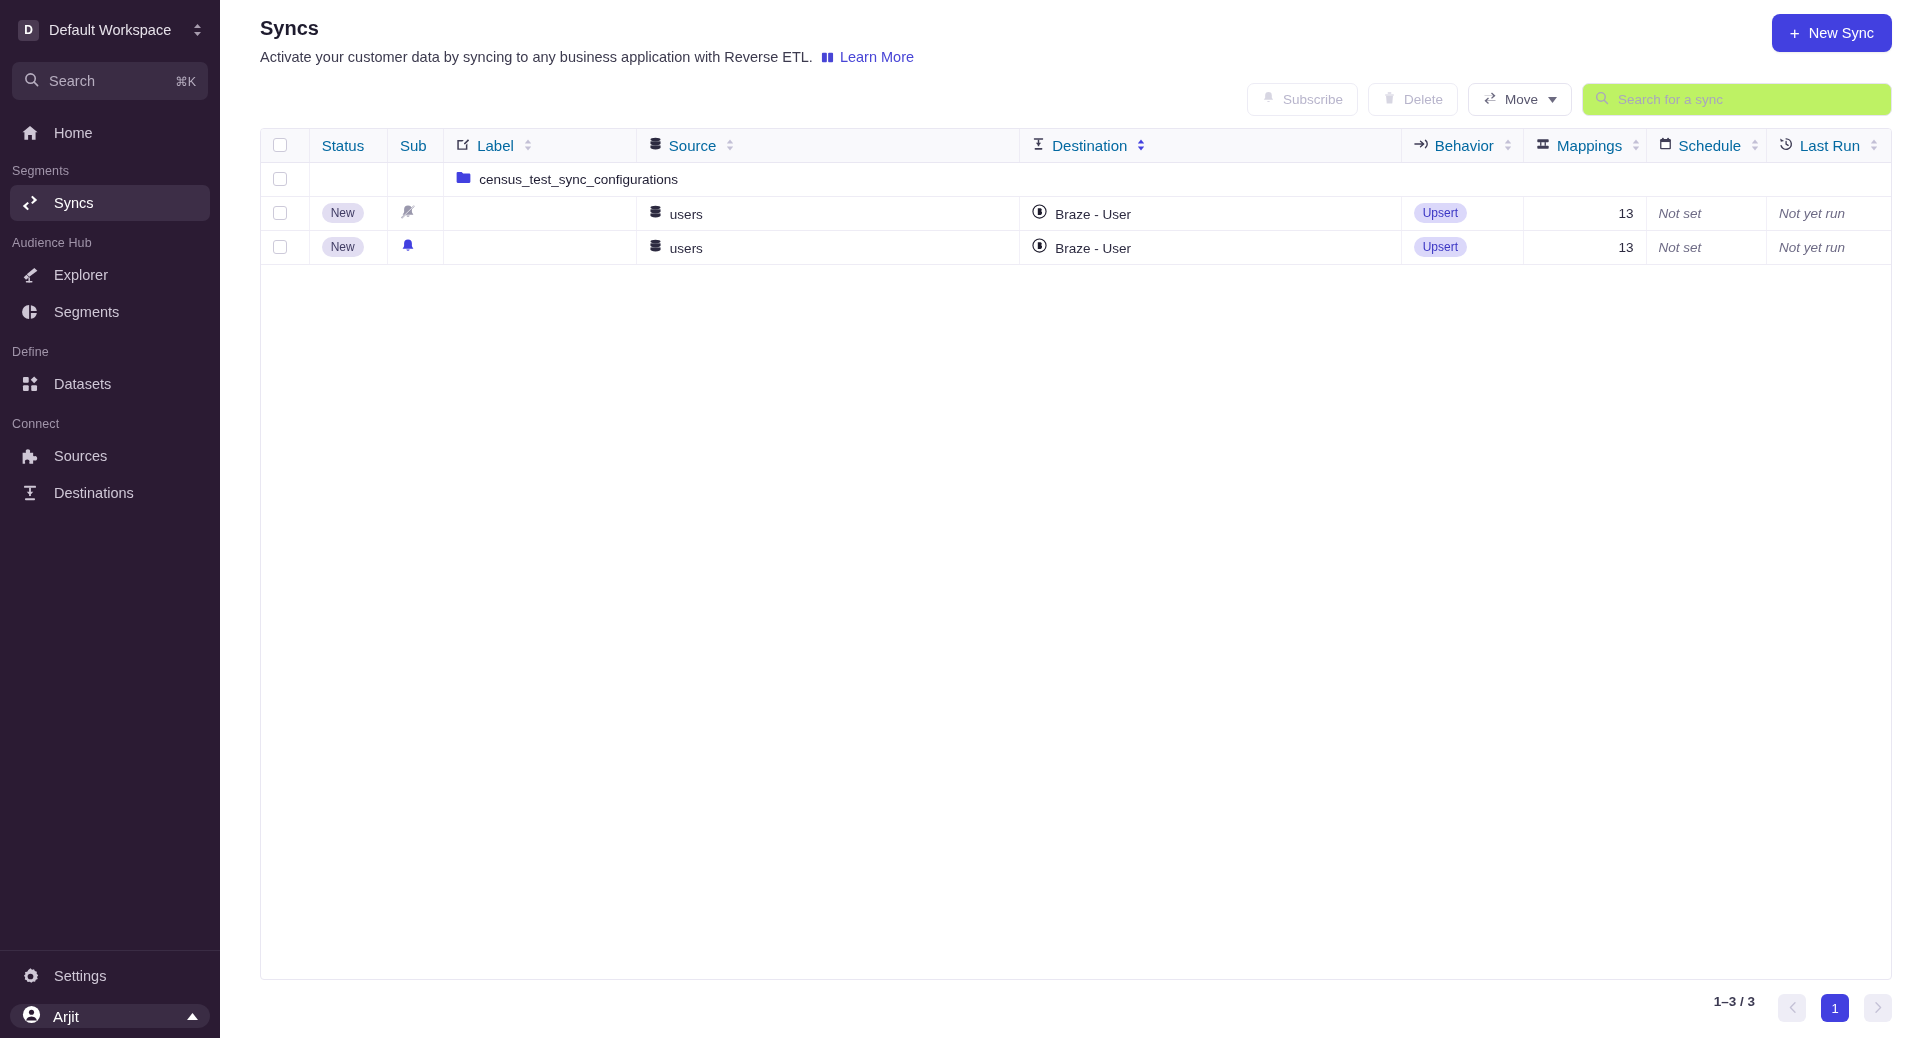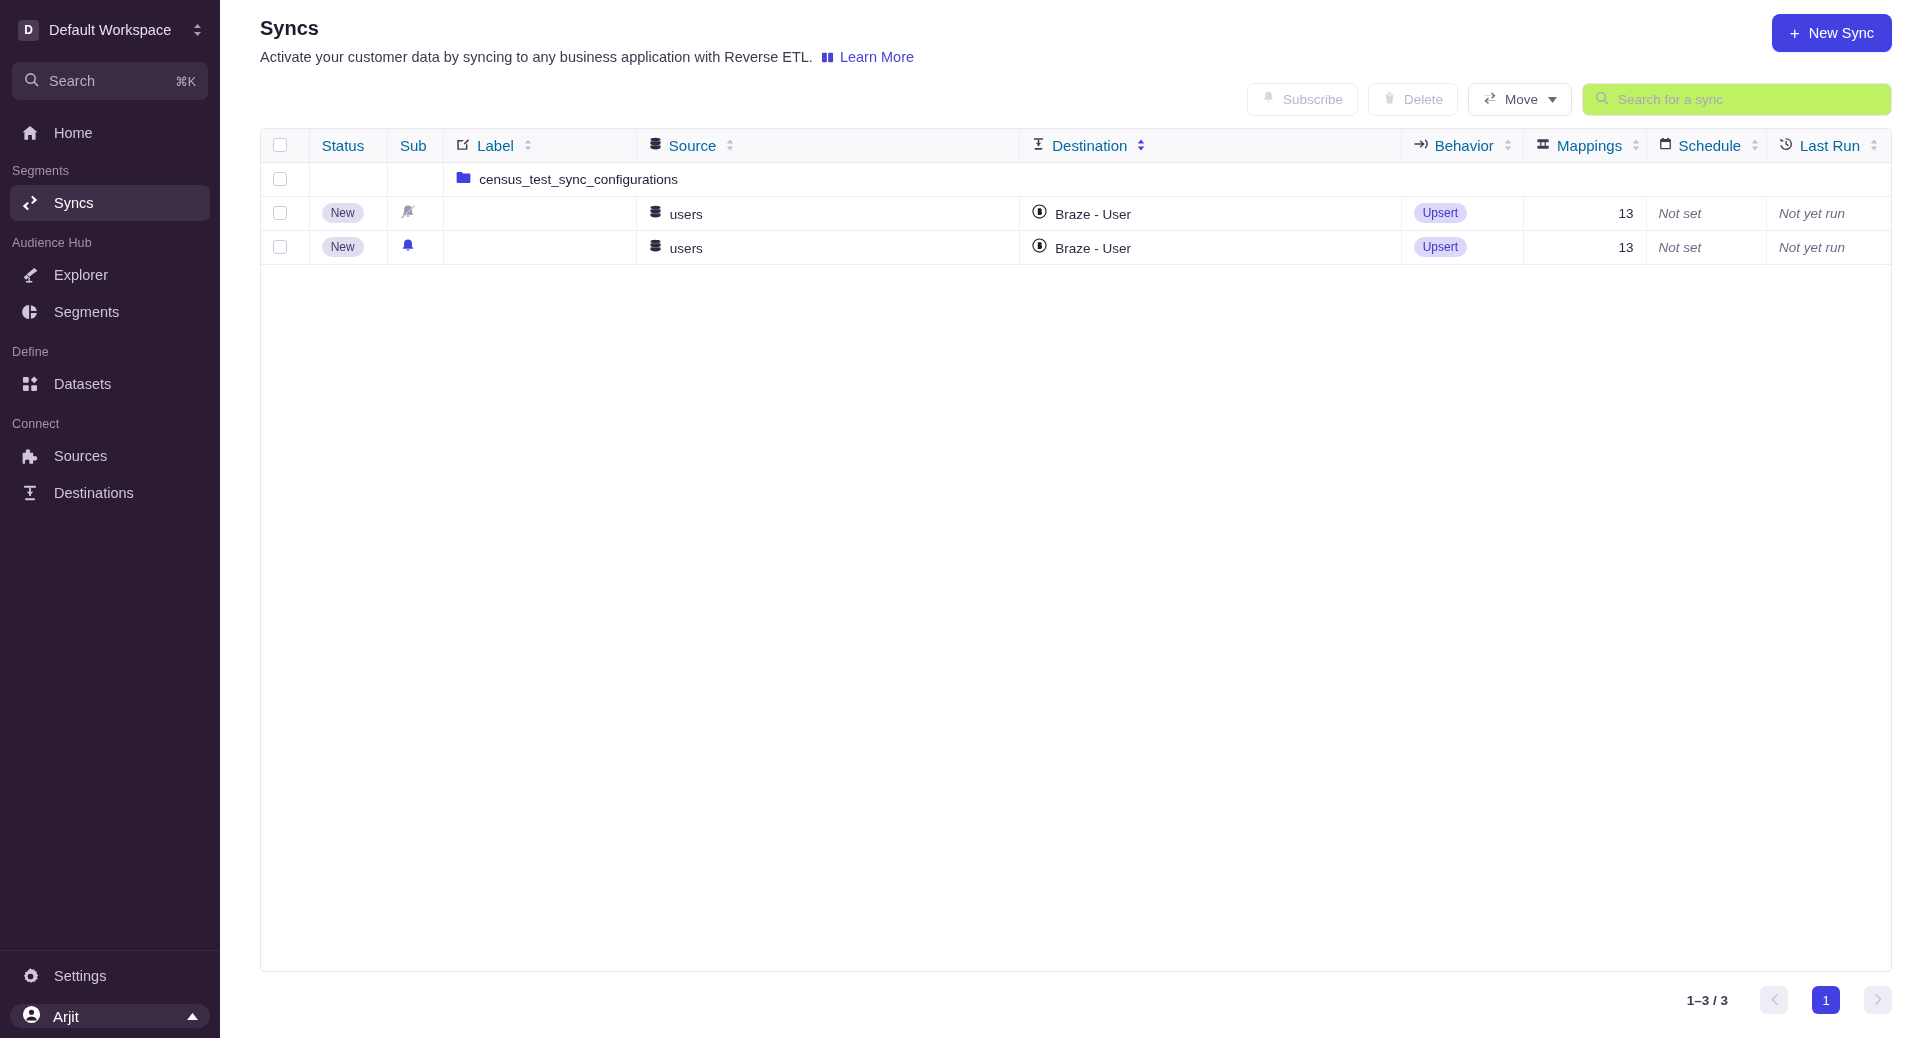--- a/index.html
+++ b/index.html
@@ -162,21 +162,21 @@
   }
   .badge-upsert {
     display: inline-block; background: #dbd8fa; color: #3b36c4;
     font-size: 12px; padding: 3px 9px; border-radius: 11px;
   }
   .muted-italic { color: #6d6a85; font-style: italic; font-size: 13.5px; }
   .num-right { text-align: right; }
   .folder-name { color: #1f1d33; font-size: 13.5px; }
 
   
-  .pager { display: flex; justify-content: flex-end; align-items: center; gap: 24px; padding: 14px 28px 24px 0; }
+  .pager { display: flex; justify-content: flex-end; gap: 15px; padding: 14px 28px 16px 0; }
   .pg-count { font-size: 13.5px; color: #3c3a52; font-weight: 700; margin-right: 8px; }
   .pg-btn {
     width: 28px; height: 28px; border-radius: 6px; background: #eeedf6;
     border: none; color: #b4b1c8; font-size: 13px; cursor: pointer;
     display:flex; align-items:center; justify-content:center; font-family: inherit;
   }
   .pg-btn.current { background: #4240e0; color: #fff; font-weight: 400; }
 </style>
 </head>
 <body>

